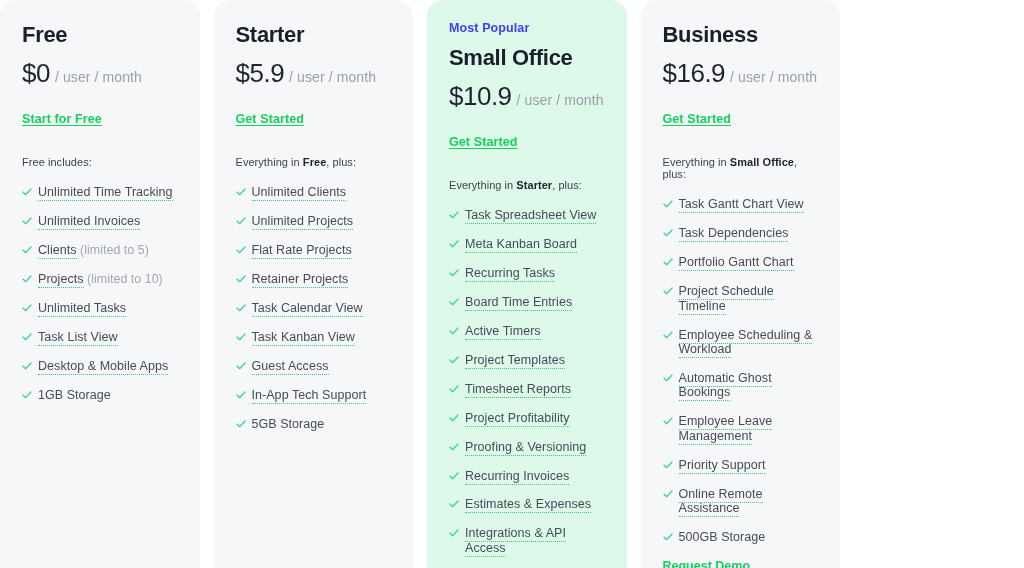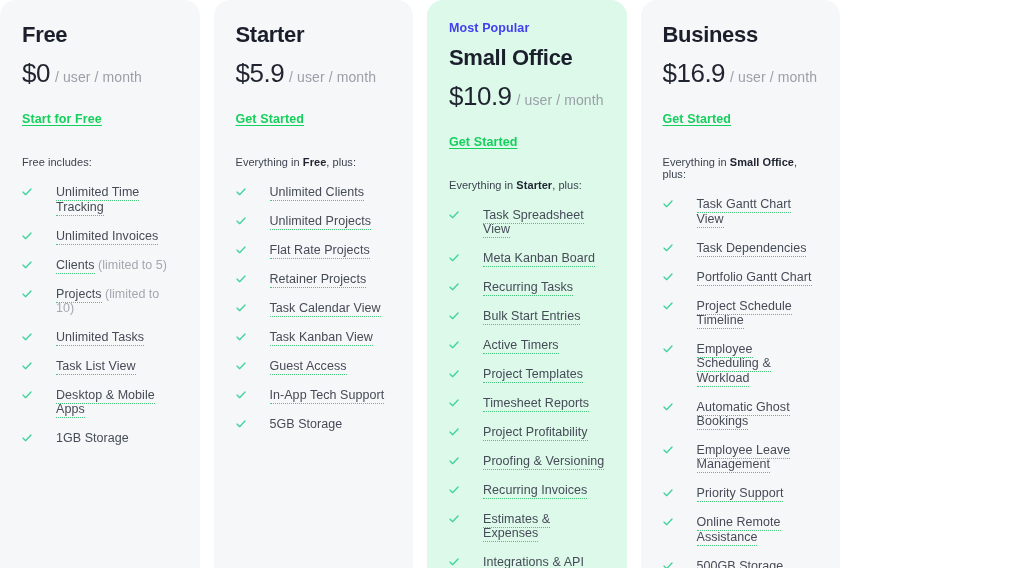--- a/index.html
+++ b/index.html
@@ -99,21 +99,21 @@
   .feature-list {
     margin-top: 17px;
     list-style: none;
     display: flex;
     flex-direction: column;
   }
 
   .feature-item {
     display: flex;
     align-items: flex-start;
-    gap: 24px;
+    gap: 6px;
     margin-bottom: 14.6px;
     font-size: 12.5px;
     line-height: 1.15;
   }
 
   .check-icon {
     flex: 0 0 auto;
     width: 10px;
     height: 10px;
     margin-top: 2px;
@@ -347,21 +347,21 @@
             </svg>
           </span>
           <span><span class="feature-text tip">Recurring Tasks</span></span>
         </li>
         <li class="feature-item">
           <span class="check-icon">
             <svg viewBox="0 0 12 12" width="10" height="10" aria-hidden="true">
               <path d="M1.2 6.1 L4.3 9.2 L10.8 2.4" fill="none" stroke="#3fd49a" stroke-width="1.6" stroke-linecap="round" stroke-linejoin="round"></path>
             </svg>
           </span>
-          <span><span class="feature-text tip">Bulk Start Entries</span></span>
+          <span><span class="feature-text tip">Board Time Entries</span></span>
         </li>
         <li class="feature-item">
           <span class="check-icon">
             <svg viewBox="0 0 12 12" width="10" height="10" aria-hidden="true">
               <path d="M1.2 6.1 L4.3 9.2 L10.8 2.4" fill="none" stroke="#3fd49a" stroke-width="1.6" stroke-linecap="round" stroke-linejoin="round"></path>
             </svg>
           </span>
           <span><span class="feature-text tip">Active Timers</span></span>
         </li>
         <li class="feature-item">

